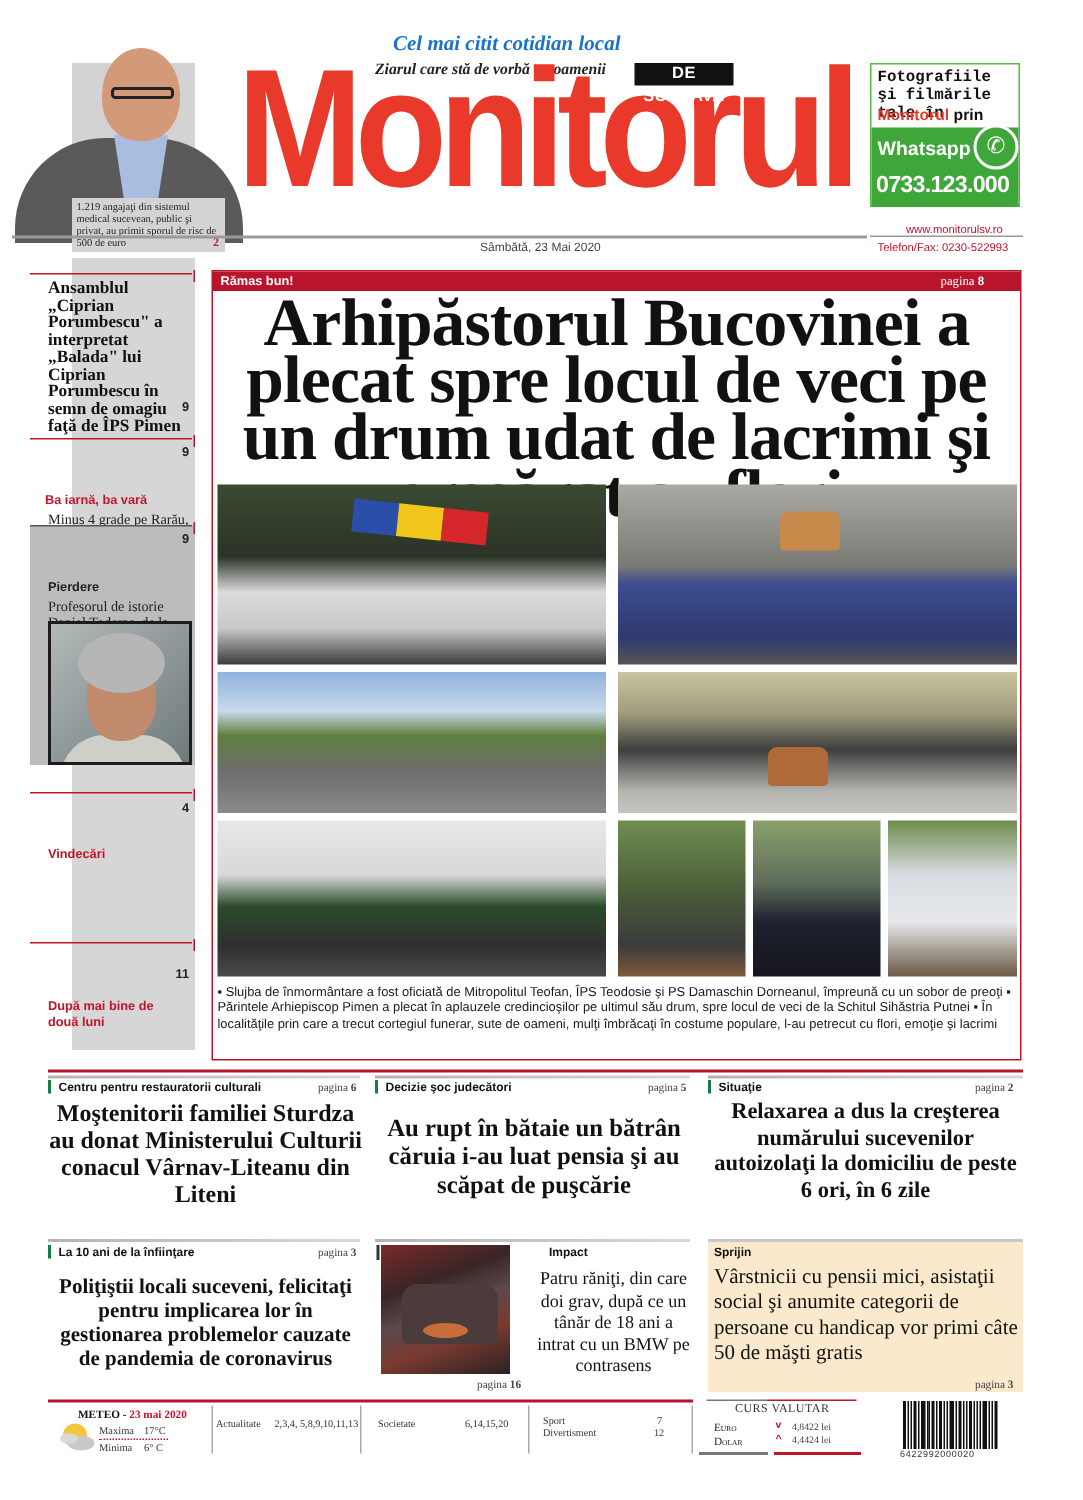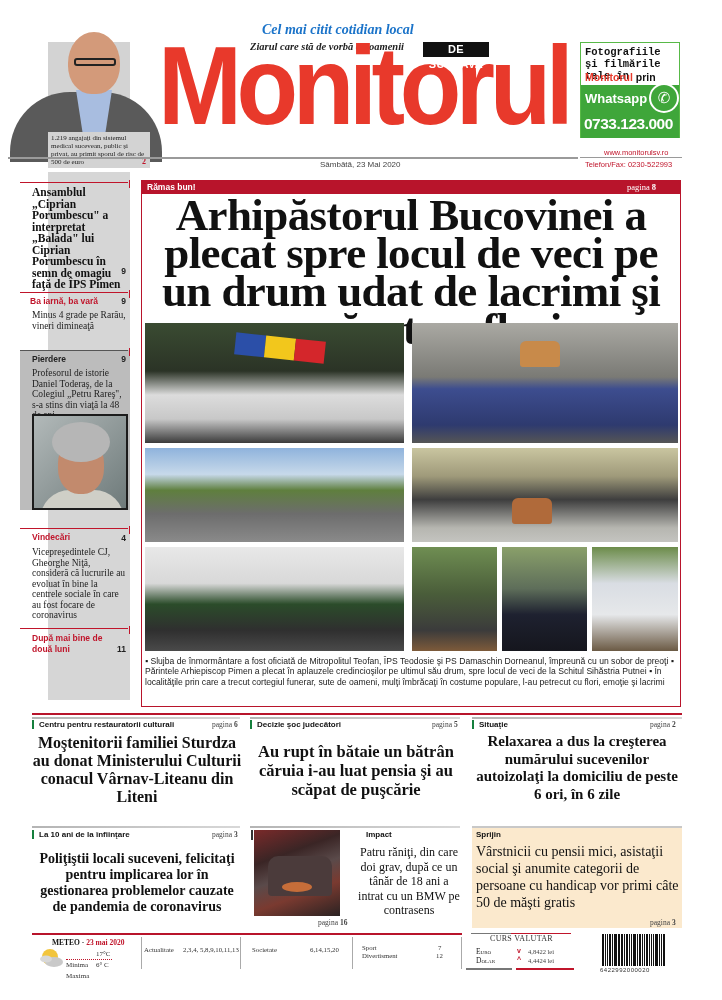--- a/index.html
+++ b/index.html
@@ -35,21 +35,21 @@
   #wa-icon { position:absolute; left:68px; top:-2px; width:30px; height:30px; border-radius:50%; background:#3fa63a; border:2px solid #fff; color:#fff; font-size:15px; line-height:26px; text-align:center; }
   #site-url { left: 604px; top: 148px; font-family:"Liberation Sans",sans-serif; font-size: 7.5px; color: #c0152b; }
   #contact-rule { left: 580px; top: 157px; width: 102px; height: 1px; background: #9a9a9a; }
   #contact-phone { left: 585px; top: 160px; font-family:"Liberation Sans",sans-serif; font-size: 7.5px; color: #c0152b; }
 
   
   #sidebar-bg { left: 48px; top: 172px; width: 82px; height: 528px; background: #d6d6d6; }
   .side-item { position: absolute; left: 20px; width: 110px; }
   .side-rule { position:absolute; left:0; top:0; width:108px; height:1px; background:#c0152b; }
   .side-rule::after { content:""; position:absolute; right:-2px; top:-2px; width:1px; height:8px; background:#c0152b; }
-  .side-kicker { font-family:"Liberation Sans",sans-serif; font-weight:bold; font-size:8.5px; color:#c0152b; }
+  .side-kicker { font-family:"Liberation Sans",sans-serif; font-weight:bold; font-size:8.5px; color:#c0152b;margin-top:32px; }
   .side-page { position:absolute; right: 4px; font-family:"Liberation Sans",sans-serif; font-weight:bold; font-size:8.5px; color:#222; }
   .side-body { font-size: 9.5px; line-height: 10.5px; color:#222; }
   .side-title { font-weight:bold; font-size:11.5px; line-height:11.5px; color:#111; }
 
   #side-photo { left: 32px; top: 414px; width: 96px; height: 96px; background: #7c7c7c; border: 2px solid #1c1c1c; overflow: hidden; }
   #side-photo .bg { position:absolute; left:0; top:0; width:100%; height:100%; background: linear-gradient(135deg,#b2b9b9,#6e7a7a); }
   #side-photo .hair { position:absolute; left:18px; top:6px; width:58px; height:40px; border-radius:50%; background:#b6b6b6; }
   #side-photo .face { position:absolute; left:24px; top:22px; width:46px; height:56px; border-radius:45%; background:#c28a6d; }
   #side-photo .body { position:absolute; left:6px; top:74px; width:84px; height:30px; border-radius:30px 30px 0 0; background:#cfcfc7; }
 
@@ -173,21 +173,20 @@
   <div class="bg"></div>
     <div class="body"></div>
     <div class="face"></div>
     <div class="hair"></div>
 </div>
 
 <div class="side-item" style="top:528px;">
   <div class="side-rule"></div>
   <div class="side-kicker" style="padding:4px 0 0 12px;">Vindecări</div>
   <div class="side-page" style="top:5px;">4</div>
-  <div class="side-body" style="padding:5px 4px 0 12px;">Vicepreşedintele CJ, Gheorghe Niţă, consideră că lucrurile au evoluat în bine la centrele sociale în care au fost focare de coronavirus</div>
 </div>
 
 <div class="side-item" style="top:628px;">
   <div class="side-rule"></div>
   <div class="side-kicker" style="padding:5px 26px 0 12px; line-height:11px;">După mai bine de două luni</div>
   <div class="side-page" style="top:16px;">11</div>
 </div>
 
 <div class="abs" id="main-frame"></div>
 <div class="abs" id="main-kicker-bar"></div>
@@ -253,21 +252,21 @@
 <div class="story-headline" style="left:476px; top:843px; width:204px; font-size:14px; line-height:17px; text-align:left; font-weight:normal;">Vârstnicii cu pensii mici, asistaţii social şi anumite categorii de persoane cu handicap vor primi câte 50 de măşti gratis</div>
 <div class="pagina" style="left:650px; top:918px;"><span>pagina</span> <b>3</b></div>
 
 <div class="abs" id="footer-rule-left"></div>
 <div class="abs" id="meteo-label"><span>METEO - </span><span class="date">23 mai 2020</span></div>
 <svg class="abs" id="weather-icon" viewBox="0 0 26 22">
   <circle cx="12" cy="10" r="8" fill="#f2c53d"></circle>
   <ellipse cx="16" cy="15" rx="9" ry="5" fill="#c9c9c9"></ellipse>
   <ellipse cx="8" cy="12" rx="6" ry="3.5" fill="#d8d8d8"></ellipse>
 </svg>
-<div class="meteo-row" style="left:66px; top:972px;">Maxima</div>
+<div class="meteo-row" style="left:66px; top:950px;">Maxima</div>
 <div class="meteo-val" style="left:96px; top:950px;">17°C</div>
 <div class="abs" style="left:66px; top:959px; width:46px; border-top:1px dotted #c0152b;"></div>
 <div class="meteo-row" style="left:66px; top:961px;">Minima</div>
 <div class="meteo-val" style="left:96px; top:961px;">6° C</div>
 
 <div class="vsep" style="left:141px; top:937px; height:32px;"></div>
 <div class="index-label" style="left:144px; top:946px;">Actualitate</div>
 <div class="index-val" style="left:183px; top:946px;">2,3,4, 5,8,9,10,11,13</div>
 <div class="vsep" style="left:240px; top:937px; height:32px;"></div>
 <div class="index-label" style="left:252px; top:946px;">Societate</div>

